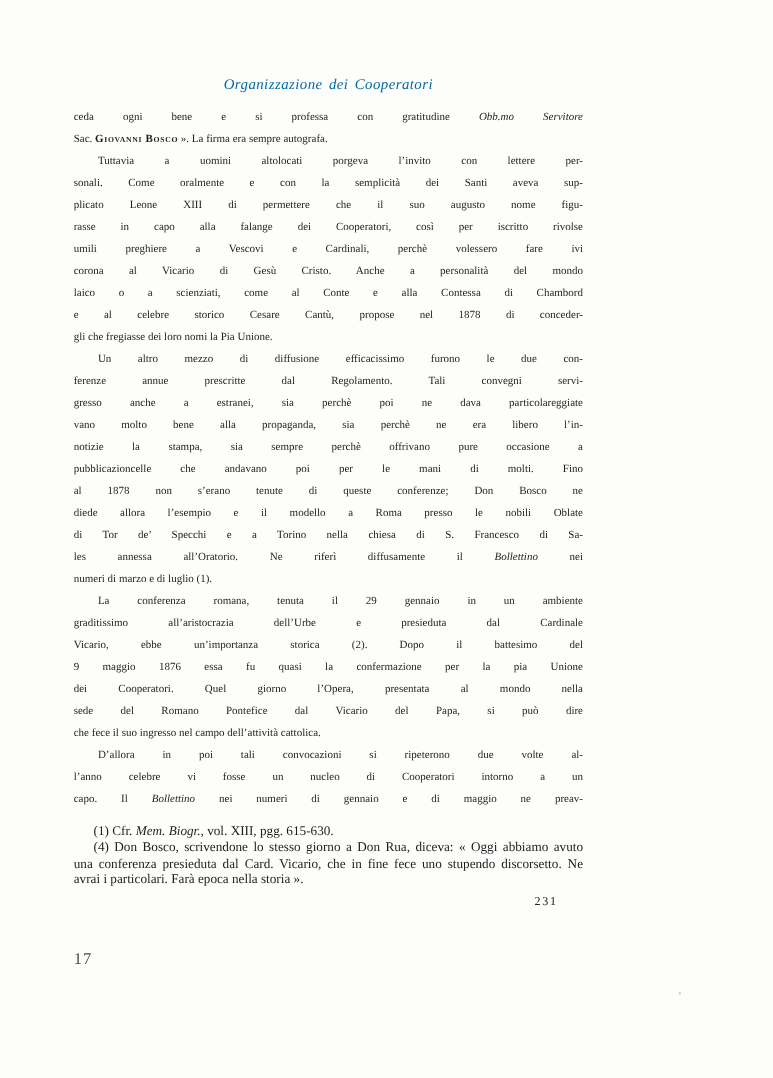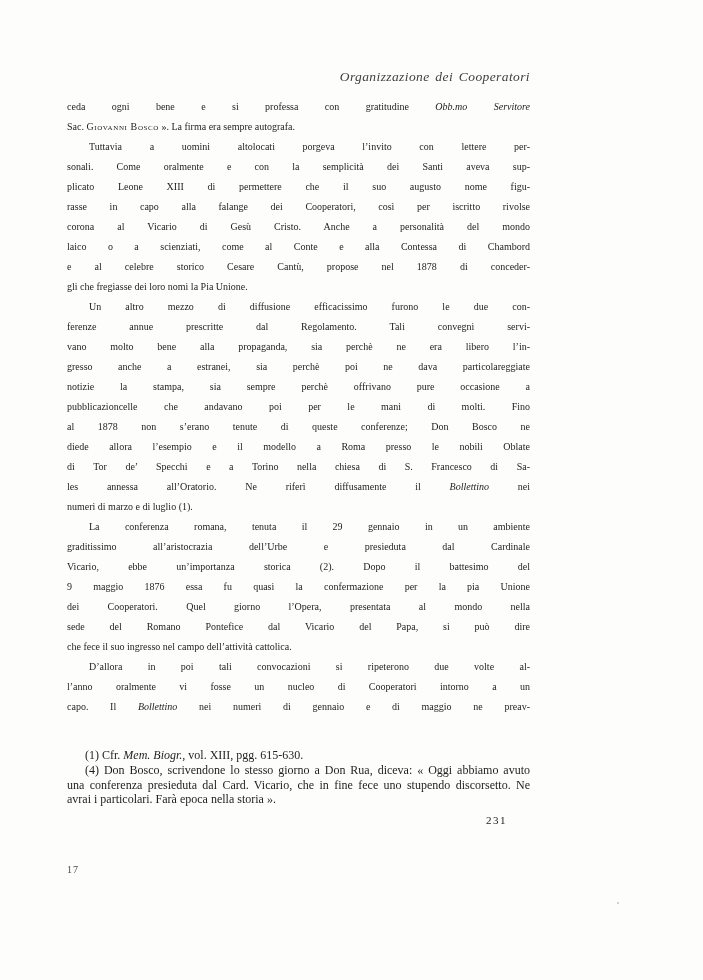--- a/index.html
+++ b/index.html
@@ -10,26 +10,26 @@
   }
   .page {
     position:relative;
     width:703px; height:980px;
     background:#fdfdfc;
     color:#1e1e1e;
     overflow:hidden;
   }
   .running-head {
     position:absolute; top:69px; left:67px; width:463px;
-    text-align:right;
+    text-align:center;
     font-style:italic;
     font-size:13.5px;
     letter-spacing:0.4px;
     word-spacing:2px;
-    color:#404040;
+    color:#0369a1;
   }
   .text-block {
     position:absolute; top:97px; left:67px; width:463px;
   }
   .line {
     font-size:10px;
     line-height:20px; height:20px;
     text-align:justify;
     text-align-last:justify;
     overflow:hidden;
@@ -42,31 +42,31 @@
   }
   .fline {
     font-size:12px;
     line-height:14.8px; height:14.8px;
     text-align:justify;
     text-align-last:justify;
     overflow:hidden;
   }
   .fline.indent { text-indent:18px; }
   .fline.noj { text-align-last:left; }
-  .sc { font-variant:small-caps; letter-spacing:0.6px; }
+  .sc { font-variant:small-caps; letter-spacing:0.6px;font-weight:bold; }
   .page-number {
     position:absolute; top:814px; left:67px; width:440px;
     text-align:right;
     font-size:11px;
     letter-spacing:1.5px;
     color:#222;
   }
   .signature-mark {
     position:absolute; top:864px; left:67px;
-    font-size:10px;
+    font-size:15px;
     color:#4a4a4a;
     letter-spacing:1px;
   }
   .scan-speck {
     position:absolute; top:902px; left:617px;
     width:2px; height:2px;
     background:#9a9a9a; border-radius:50%;
     opacity:0.6;
   }
 </style>
@@ -79,50 +79,51 @@
   <div class="text-block" id="body-text">
       <div>
         <div class="line">ceda ogni bene e si professa con gratitudine <i>Obb.mo Servitore</i></div>
         <div class="line noj">Sac. <span class="sc">Giovanni Bosco</span> ». La firma era sempre autografa.</div>
       </div>
       <div>
         <div class="line indent">Tuttavia a uomini altolocati porgeva l’invito con lettere per-</div>
         <div class="line">sonali. Come oralmente e con la semplicità dei Santi aveva sup-</div>
         <div class="line">plicato Leone XIII di permettere che il suo augusto nome figu-</div>
         <div class="line">rasse in capo alla falange dei Cooperatori, così per iscritto rivolse</div>
+        <div class="line">umili preghiere a Vescovi e Cardinali, perchè volessero fare ivi</div>
         <div class="line">corona al Vicario di Gesù Cristo. Anche a personalità del mondo</div>
         <div class="line">laico o a scienziati, come al Conte e alla Contessa di Chambord</div>
         <div class="line">e al celebre storico Cesare Cantù, propose nel 1878 di conceder-</div>
         <div class="line noj">gli che fregiasse dei loro nomi la Pia Unione.</div>
       </div>
       <div>
         <div class="line indent">Un altro mezzo di diffusione efficacissimo furono le due con-</div>
         <div class="line">ferenze annue prescritte dal Regolamento. Tali convegni servi-</div>
+        <div class="line">gresso anche a estranei, sia perchè poi ne dava particolareggiate</div>
         <div class="line">vano molto bene alla propaganda, sia perchè ne era libero l’in-</div>
-        <div class="line">gresso anche a estranei, sia perchè poi ne dava particolareggiate</div>
         <div class="line">notizie la stampa, sia sempre perchè offrivano pure occasione a</div>
         <div class="line">pubblicazioncelle che andavano poi per le mani di molti. Fino</div>
         <div class="line">al 1878 non s’erano tenute di queste conferenze; Don Bosco ne</div>
         <div class="line">diede allora l’esempio e il modello a Roma presso le nobili Oblate</div>
         <div class="line">di Tor de’ Specchi e a Torino nella chiesa di S. Francesco di Sa-</div>
         <div class="line">les annessa all’Oratorio. Ne riferì diffusamente il <i>Bollettino</i> nei</div>
         <div class="line noj">numeri di marzo e di luglio (1).</div>
       </div>
       <div>
         <div class="line indent">La conferenza romana, tenuta il 29 gennaio in un ambiente</div>
         <div class="line">graditissimo all’aristocrazia dell’Urbe e presieduta dal Cardinale</div>
         <div class="line">Vicario, ebbe un’importanza storica (2). Dopo il battesimo del</div>
         <div class="line">9 maggio 1876 essa fu quasi la confermazione per la pia Unione</div>
         <div class="line">dei Cooperatori. Quel giorno l’Opera, presentata al mondo nella</div>
         <div class="line">sede del Romano Pontefice dal Vicario del Papa, si può dire</div>
         <div class="line noj">che fece il suo ingresso nel campo dell’attività cattolica.</div>
       </div>
       <div>
         <div class="line indent">D’allora in poi tali convocazioni si ripeterono due volte al-</div>
-        <div class="line">l’anno oralmente vi fosse un nucleo di Cooperatori intorno a un</div>
+        <div class="line">l’anno celebre vi fosse un nucleo di Cooperatori intorno a un</div>
         <div class="line">capo. Il <i>Bollettino</i> nei numeri di gennaio e di maggio ne preav-</div>
       </div>
     </div>
 
   <div class="footnote-block" id="footnotes">
       <div>
         <div class="fline indent noj">(1) Cfr. <i>Mem. Biogr.</i>, vol. XIII, pgg. 615-630.</div>
       </div>
       <div>
         <div class="fline indent">(4) Don Bosco, scrivendone lo stesso giorno a Don Rua, diceva: « Oggi abbiamo avuto</div>

